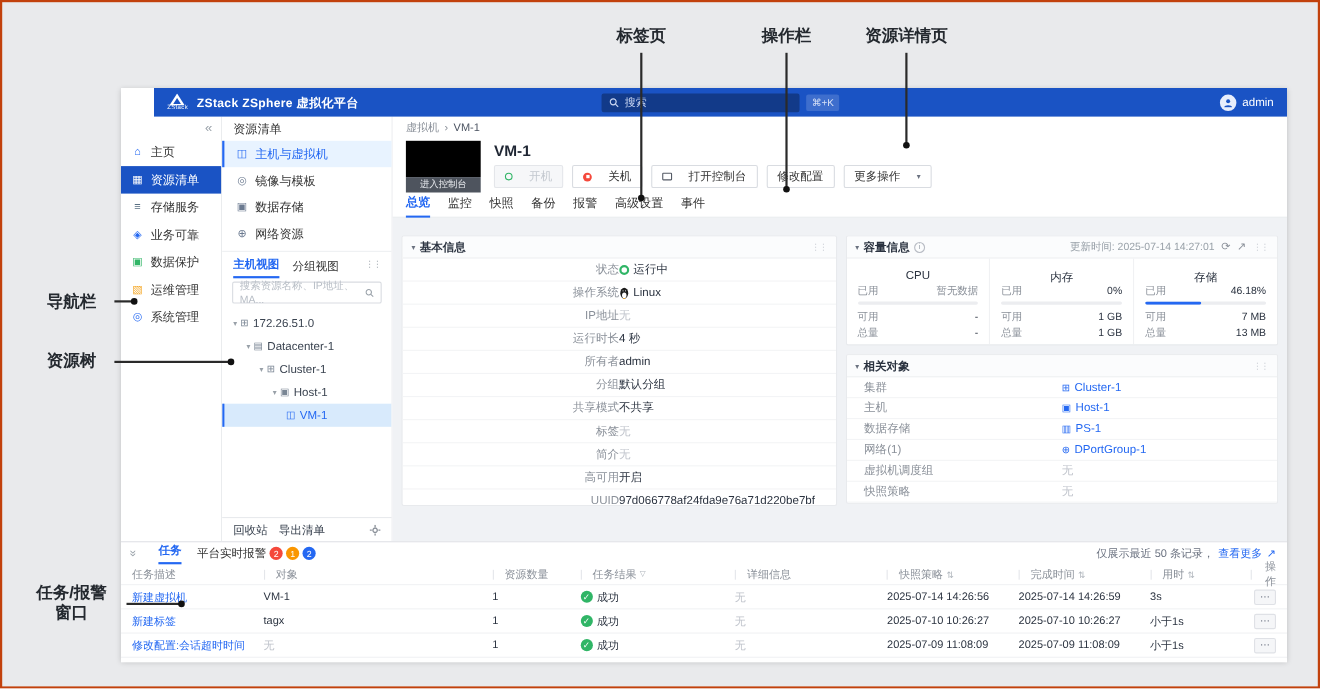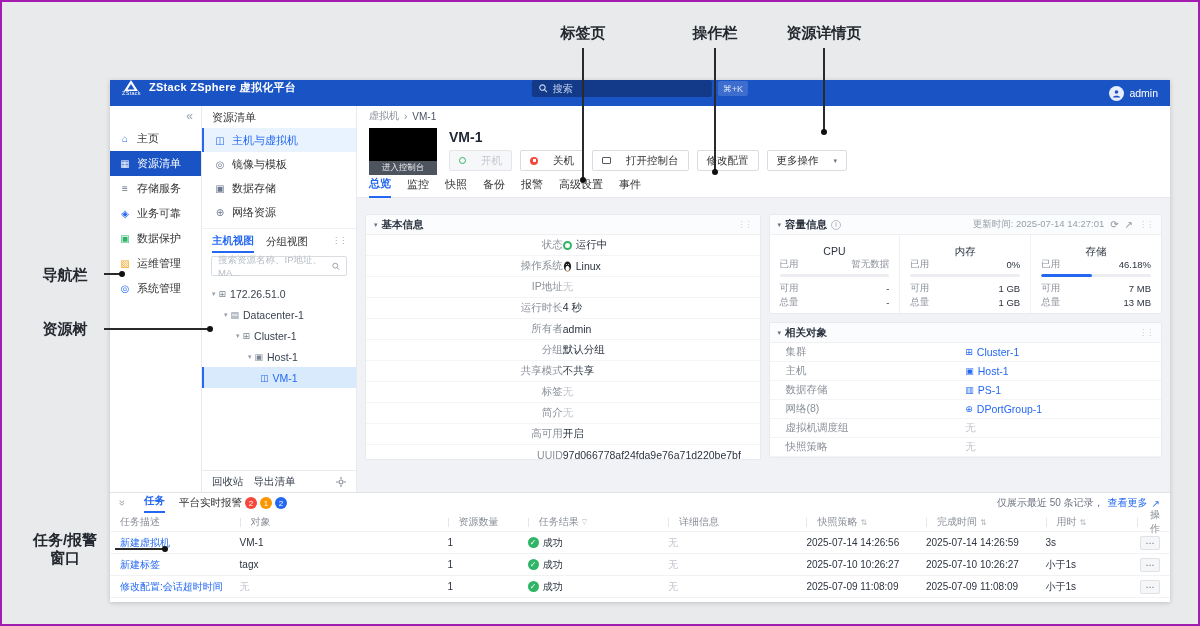--- a/index.html
+++ b/index.html
@@ -1,31 +1,31 @@
 <!DOCTYPE html>
 <html><head>
 <meta charset="utf-8">
 <style>
   * { box-sizing: border-box; margin: 0; padding: 0; }
   html,body { width:1200px; height:626px; }
   body { font-family:"Liberation Sans","DejaVu Sans",sans-serif; font-size:11px; color:#333; }
-  .canvas { position:relative; width:1200px; height:626px; background:#e9eaec; border:2px solid #a21caf; overflow:hidden; }
+  .canvas { position:relative; width:1200px; height:626px; background:#e9eaec; border:2px solid #c2410c; overflow:hidden; }
 
   
   .ann-label { position:absolute; font-size:15px; font-weight:600; color:#24292f; text-align:center; z-index:50; line-height:18px;}
   .ann-vline { position:absolute; width:1.5px; background:#2a2a2a; z-index:49; }
   .ann-vline::after { content:""; position:absolute; bottom:-3px; left:-2.5px; width:6px; height:6px; border-radius:50%; background:#111; }
   .ann-hline { position:absolute; height:1.5px; background:#2a2a2a; z-index:49; }
   .ann-hline::after { content:""; position:absolute; right:-3px; top:-2.5px; width:6px; height:6px; border-radius:50%; background:#111; }
 
   
   .app { position:absolute; left:108px; top:78px; width:1060px; height:522px; background:#fff; box-shadow:0 1px 5px rgba(0,0,0,.18); display:flex; flex-direction:column; }
 
   
-  .topbar { height:26px; background:#1a53c4; display:flex; padding:0 12px; position:relative; flex:0 0 26px; }
+  .topbar { height:26px; background:#1a53c4; display:flex; align-items:center; padding:0 12px; position:relative; flex:0 0 26px;margin-left:30px; }
   .logo { display:flex; flex-direction:column; align-items:center; margin-right:8px; color:#fff; }
   .logo-txt { font-size:5.5px; letter-spacing:.3px; margin-top:-1px; }
   .tb-title { color:#fff; font-size:11px; font-weight:bold; letter-spacing:.3px; }
   .tb-center { position:absolute; left:50%; transform:translateX(-50%); display:flex; align-items:center; gap:6px; }
   .tb-search { width:180px; height:17px; background:rgba(0,0,0,.30); border-radius:2px; display:flex; align-items:center; gap:5px; padding:0 7px; color:#c9d6f2; font-size:10px; }
   .tb-kbd { height:15px; background:rgba(255,255,255,.16); border-radius:2px; color:#d6e0f5; font-size:9px; padding:0 5px; display:flex; align-items:center; }
   .tb-user { margin-left:auto; display:flex; align-items:center; gap:5px; color:#fff; font-size:10.5px; }
   .avatar { width:15px; height:15px; border-radius:50%; background:#e8eefc; display:flex; align-items:center; justify-content:center; }
 
   .main-row { flex:1; display:flex; min-height:0; }
@@ -526,21 +526,21 @@
                     </span>
                 </div>
                 <div class="rel-row">
                   <span class="lab">数据存储</span>
                   <span class="val">
                       <span class="rel-ic">▥</span>
                       <span class="link">PS-1</span>
                     </span>
                 </div>
                 <div class="rel-row">
-                  <span class="lab">网络(8)</span>
+                  <span class="lab">网络(1)</span>
                   <span class="val">
                       <span class="rel-ic">⊕</span>
                       <span class="link">DPortGroup-1</span>
                     </span>
                 </div>
                 <div class="rel-row">
                   <span class="lab">虚拟机调度组</span>
                   <span class="val muted">无</span>
                 </div>
                 <div class="rel-row">

